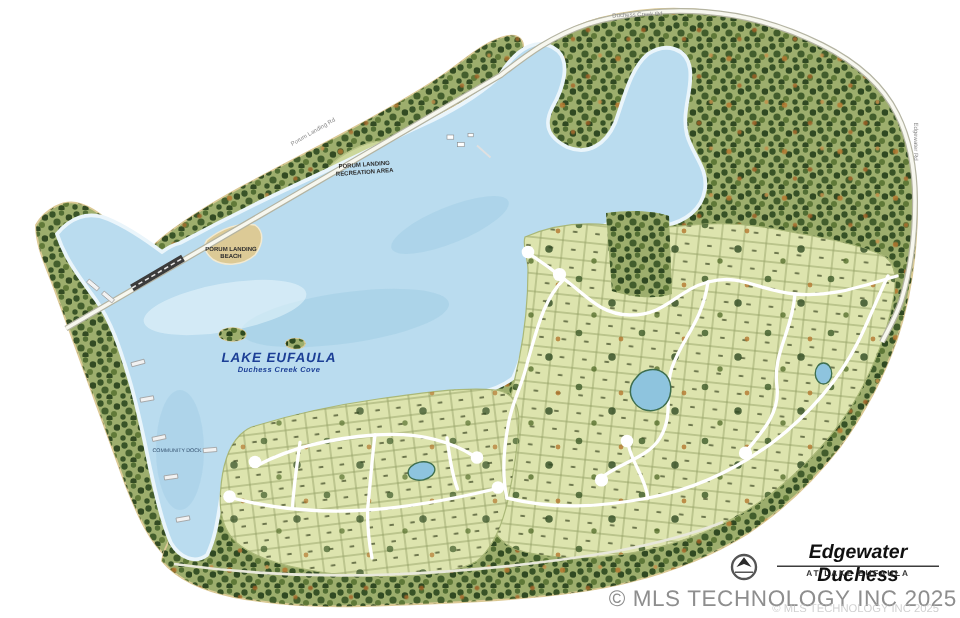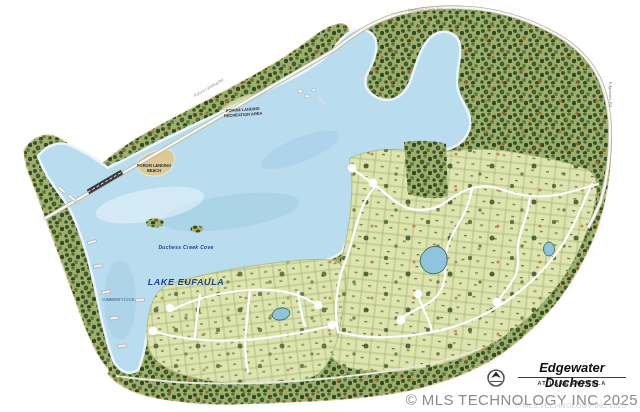--- a/index.html
+++ b/index.html
@@ -1,21 +1,21 @@
 <!DOCTYPE html>
 <html><head>
 <meta charset="utf-8">
 <style>
   html,body{margin:0;padding:0;background:#fff;}
   .stage{position:relative;width:640px;height:412px;background:#ffffff;overflow:hidden;
          font-family:"Liberation Sans",sans-serif;}
   .stage svg{position:absolute;left:0;top:0;}
   .map-label{position:absolute;text-align:center;pointer-events:none;}
   .lake-name{left:128px;top:233px;width:116px;font-size:9px;font-weight:bold;font-style:italic;
-             color:#1c3f96;letter-spacing:.6px;margin-top:44px;}
+             color:#1c3f96;letter-spacing:.6px;}
   .lake-subname{left:128px;top:244px;width:116px;font-size:5px;font-weight:bold;font-style:italic;
              color:#1c3f96;letter-spacing:.3px;}
   .tiny{font-size:4px;font-weight:bold;color:#2d2d2d;line-height:1.2;}
   .rec-label{left:208px;top:108px;width:70px;transform:rotate(-4deg);}
   .beach-label{left:128px;top:164px;width:52px;}
   .dock-label{left:96px;top:298px;width:44px;font-weight:normal;color:#34506e;font-size:3.5px;}
   .road-top{left:392px;top:8px;width:66px;font-size:4px;color:#8a8a8a;font-weight:normal;transform:rotate(-2deg);}
   .road-diag{left:176px;top:86px;width:66px;font-size:4px;color:#8a8a8a;font-weight:normal;transform:rotate(-30deg);}
   .road-right{left:582px;top:92px;width:56px;font-size:4px;color:#8a8a8a;font-weight:normal;transform:rotate(90deg);}
   .brand-title{left:514px;top:360px;width:116px;font-size:13px;font-weight:bold;font-style:italic;color:#101010;}

